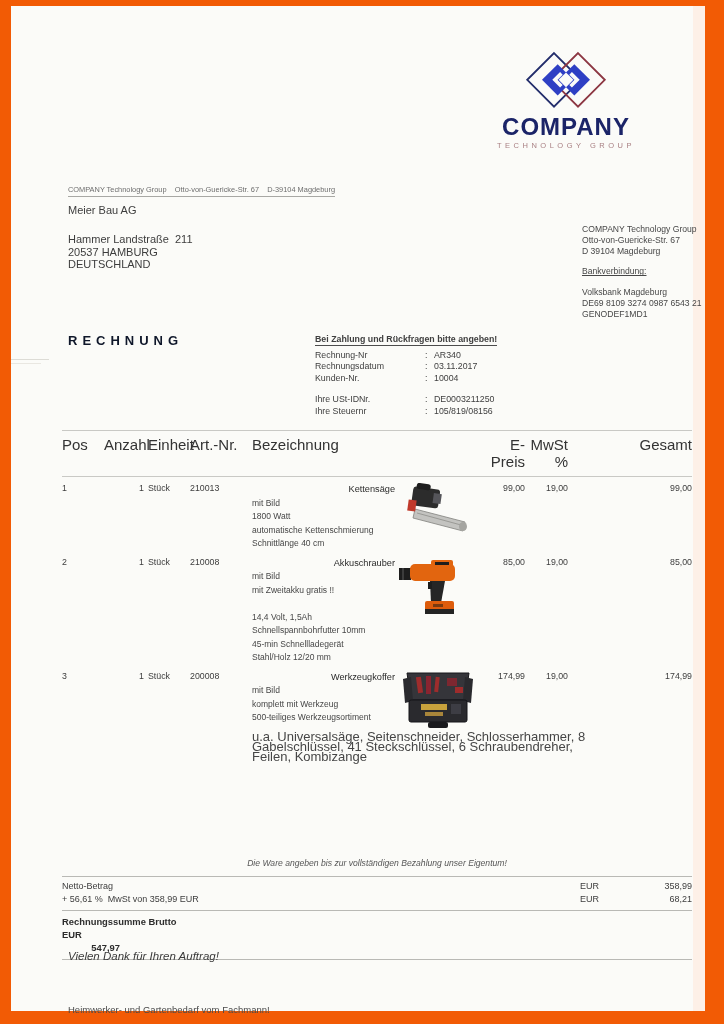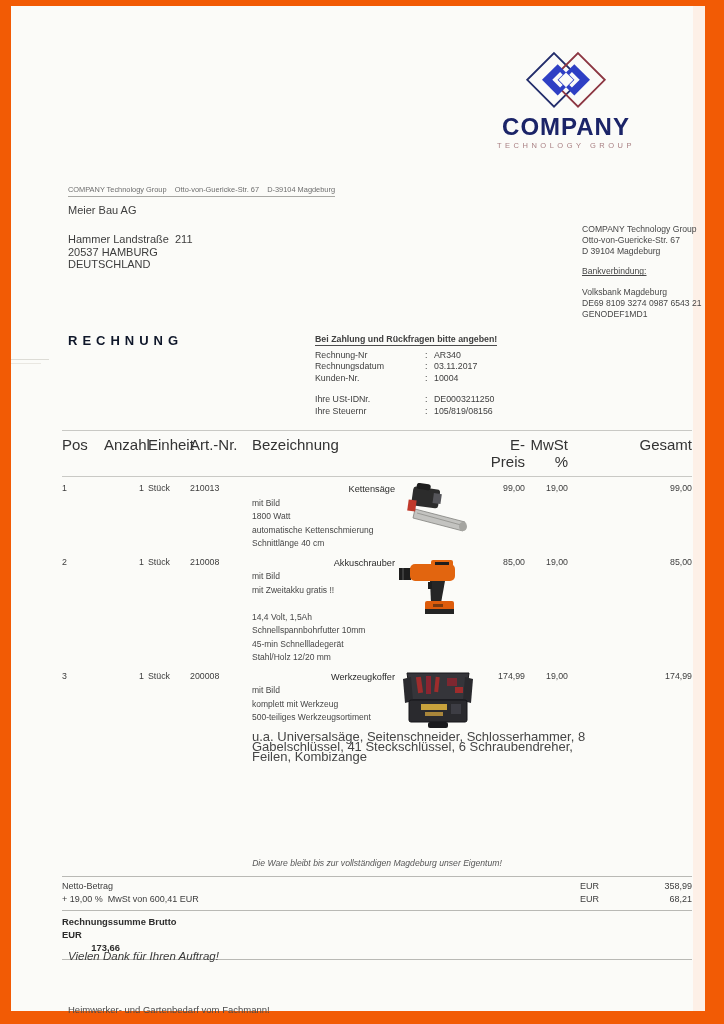--- a/index.html
+++ b/index.html
@@ -272,38 +272,38 @@
           </svg>
         </div>
         <span class="c-ep">174,99</span>
         <span class="c-mw">19,00</span>
         <span class="c-ge">174,99</span>
       </div>
       <div class="item-extra">u.a. Universalsäge, Seitenschneider, Schlosserhammer, 8 Gabelschlüssel, 41 Steckschlüssel, 6 Schraubendreher, Feilen, Kombizange</div>
     </div>
   </div>
 
-  <div class="ownership">Die Ware bleibt bis zur vollständigen Magdeburg unser Eigentum!</div>
+  <div class="ownership">Die Ware angeben bis zur vollständigen Bezahlung unser Eigentum!</div>
 
   <div class="totals">
     <div class="t-top">
       <div class="t-row">
         <span class="t-label">Netto-Betrag</span>
         <span class="t-cur">EUR</span>
         <span class="t-amt">358,99</span>
       </div>
       <div class="t-row">
-        <span class="t-label">+ 19,00 %  MwSt von 600,41 EUR</span>
+        <span class="t-label">+ 56,61 %  MwSt von 358,99 EUR</span>
         <span class="t-cur">EUR</span>
         <span class="t-amt">68,21</span>
       </div>
     </div>
     <div class="t-row t-brutto">
       <span class="t-label">Rechnungssumme Brutto</span>
       <span class="t-cur">EUR</span>
-      <span class="t-amt">173,66</span>
+      <span class="t-amt">547,97</span>
     </div>
   </div>
 
   <div class="thanks">Vielen Dank für Ihren Auftrag!</div>
   <div class="slogan">Heimwerker- und Gartenbedarf vom Fachmann!</div>
 
 </div>
 
 </body></html>

